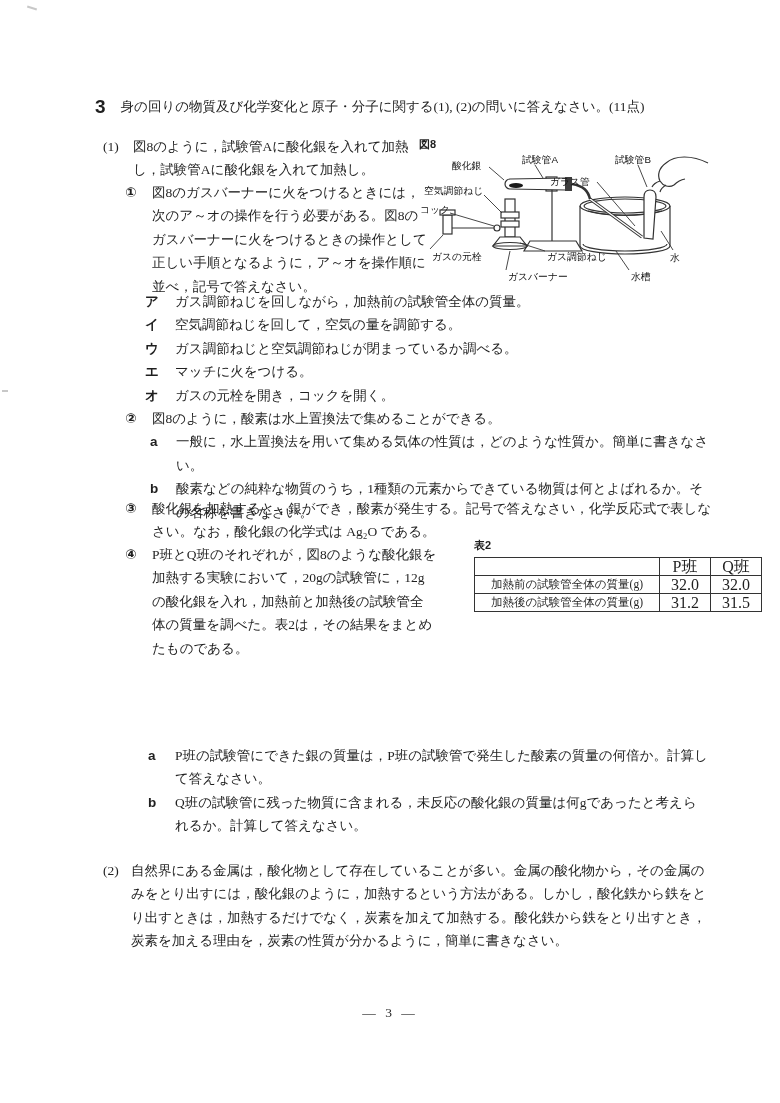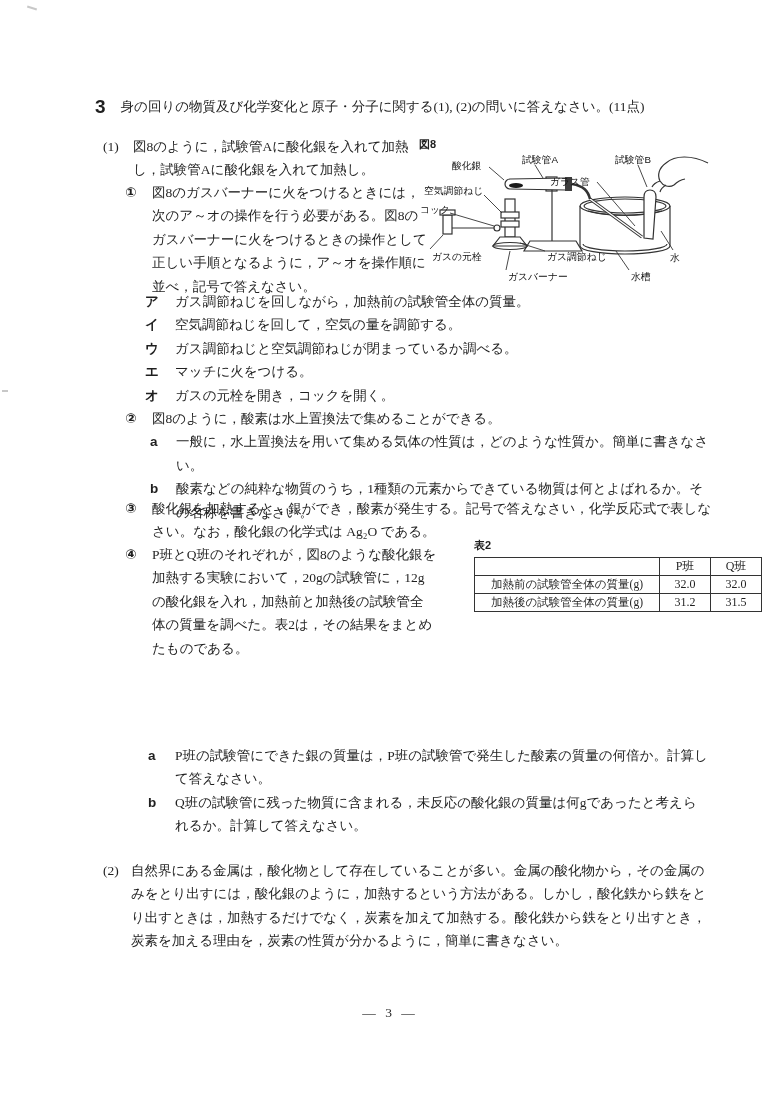--- a/index.html
+++ b/index.html
@@ -13,21 +13,21 @@
   .tag{flex:none;font-weight:bold;font-family:"Liberation Sans","DejaVu Sans",sans-serif;}
   .tag.serif{font-family:"Liberation Serif","DejaVu Serif",serif;font-weight:normal;}
   .txt{flex:1 1 auto;}
   .qnum{font-size:19px;font-weight:bold;font-family:"Liberation Sans","DejaVu Sans",sans-serif;margin-right:15px;line-height:24px;}
   .fig-title{font-weight:bold;font-family:"Liberation Sans","DejaVu Sans",sans-serif;font-size:11px;line-height:14px;}
   .opt-row{display:flex;}
   .opt-row .tag{width:30px;}
   table.t2{border-collapse:collapse;font-size:11.5px;line-height:13px;margin-top:5px;}
   table.t2 td,table.t2 th{border:1px solid #333;font-weight:normal;}
   table.t2 .c0{width:176px;text-align:center;padding:2px 4px;}
-  table.t2 .cv{width:46px;text-align:center;padding:2px 2px;font-size:12px;}
+  table.t2 .cv{width:46px;text-align:center;padding:2px 2px;font-size:16px;}
   .footer{width:780px;text-align:center;letter-spacing:3px;}
   .scan-mark{position:absolute;background:#9a9a9a;opacity:.55;}
   svg text{font-family:"Liberation Sans","DejaVu Sans",sans-serif;font-size:9.8px;fill:#111;}
 </style>
 </head>
 <body>
 
 <div class="page">
 
   <div class="scan-mark" style="left:27px;top:7px;width:10px;height:2px;transform:rotate(18deg);"></div>

